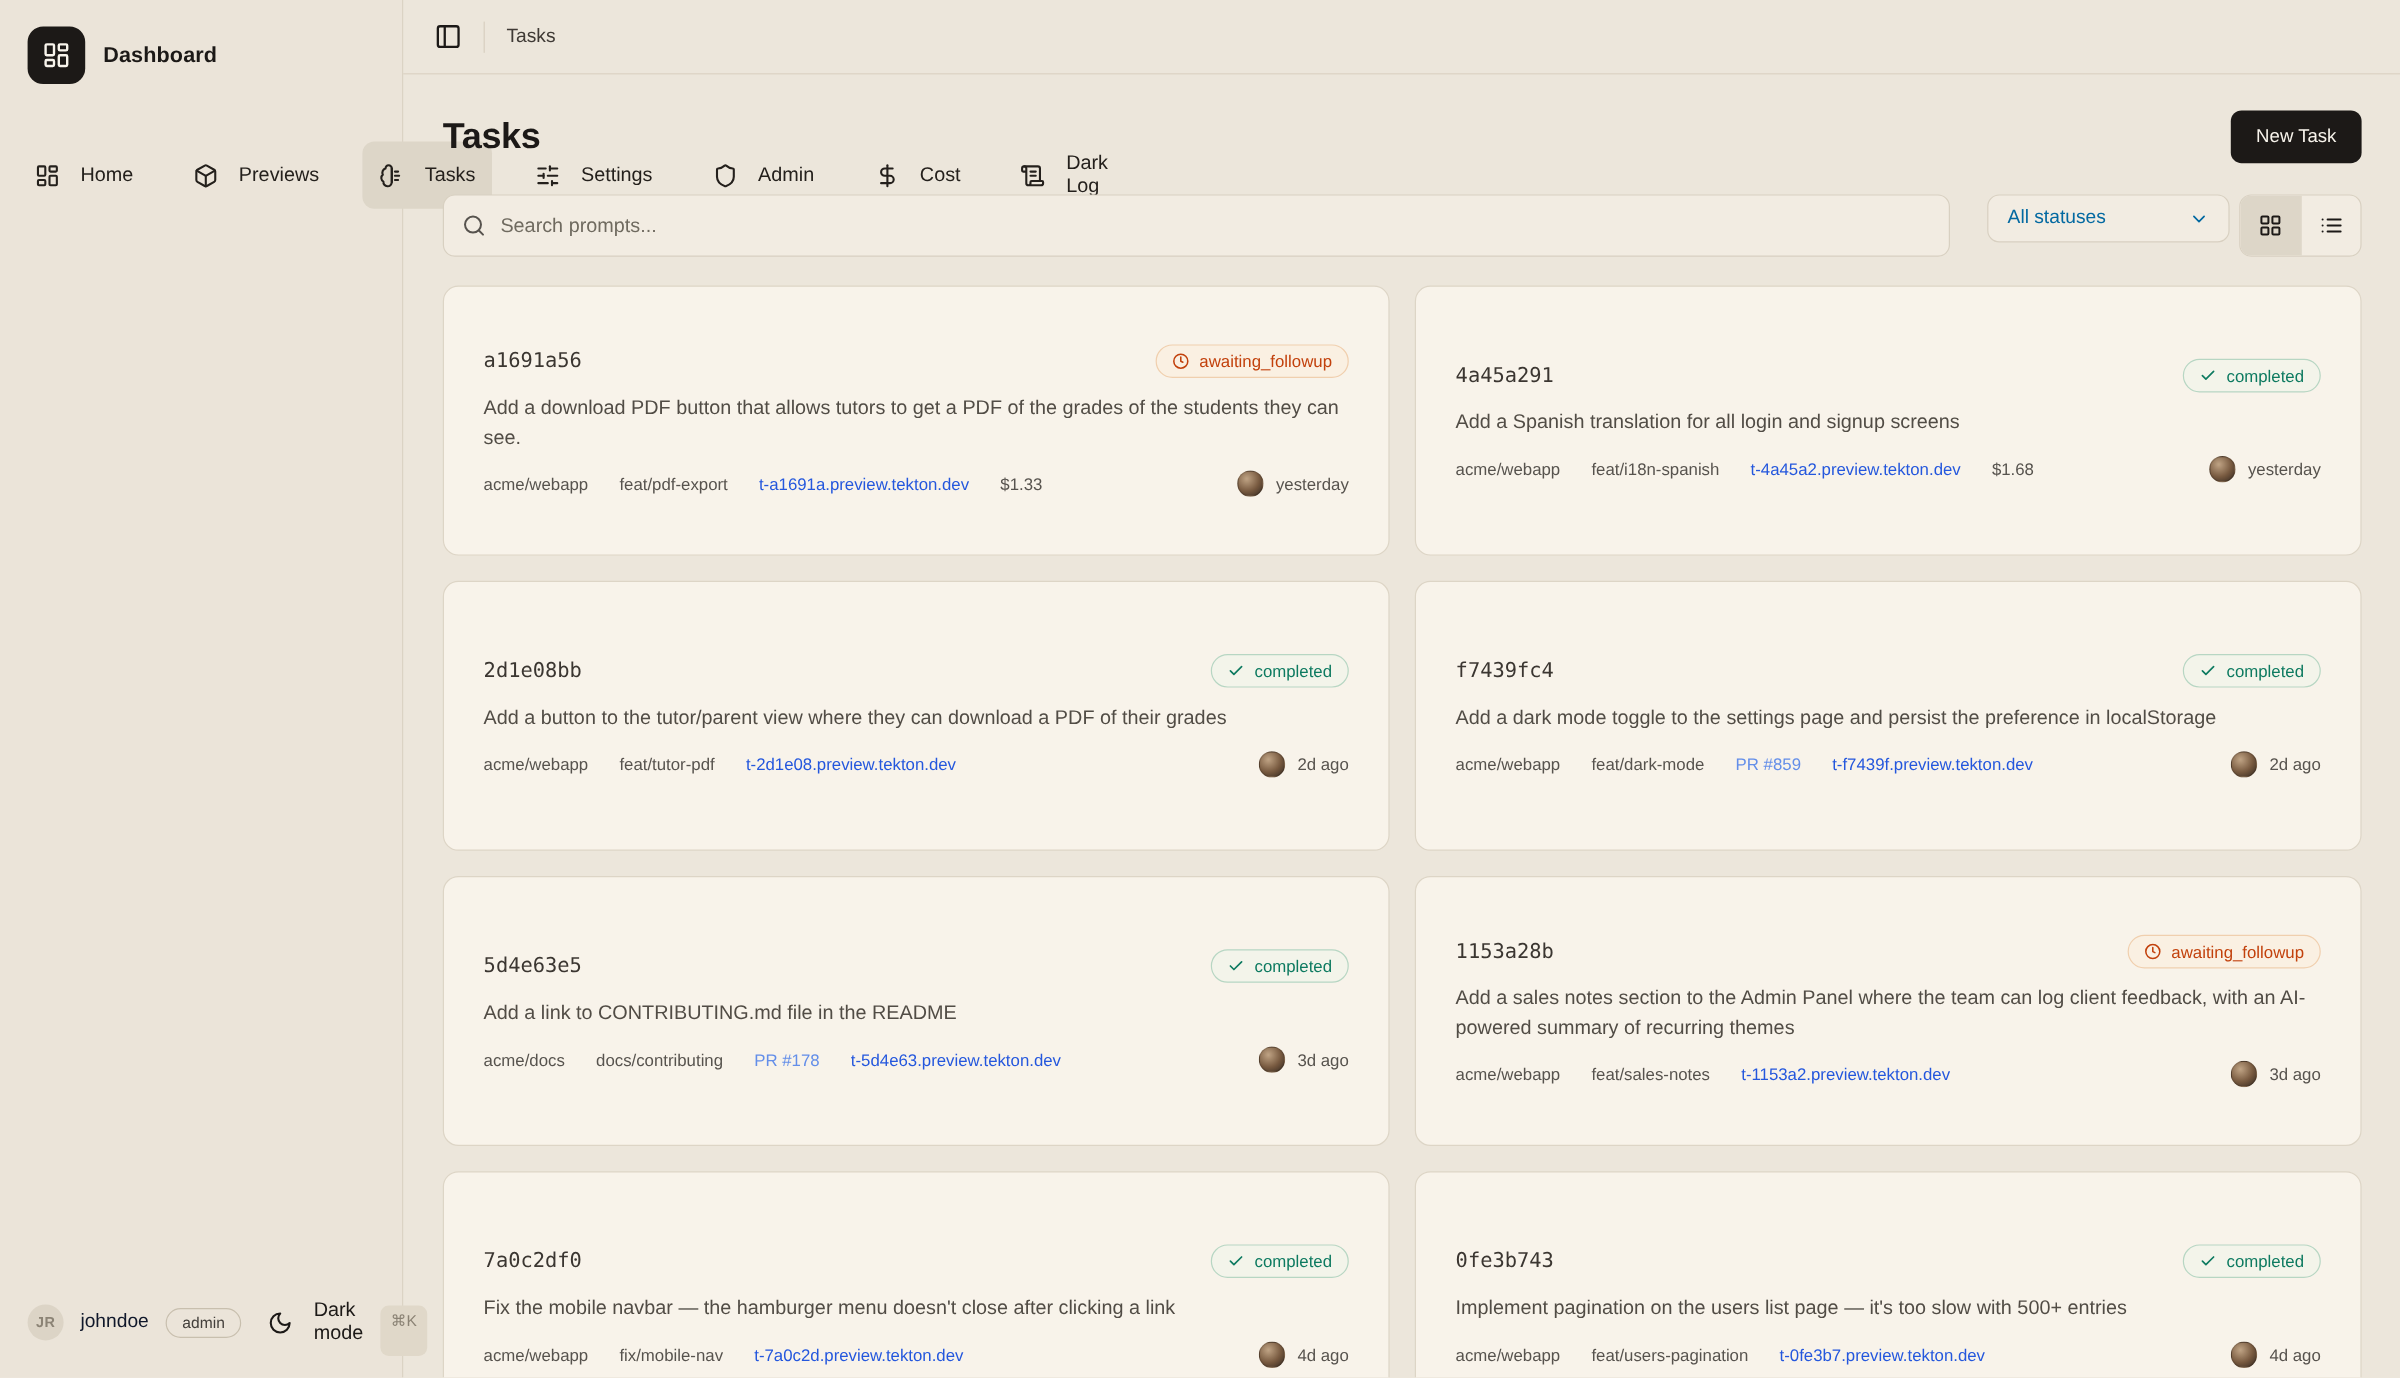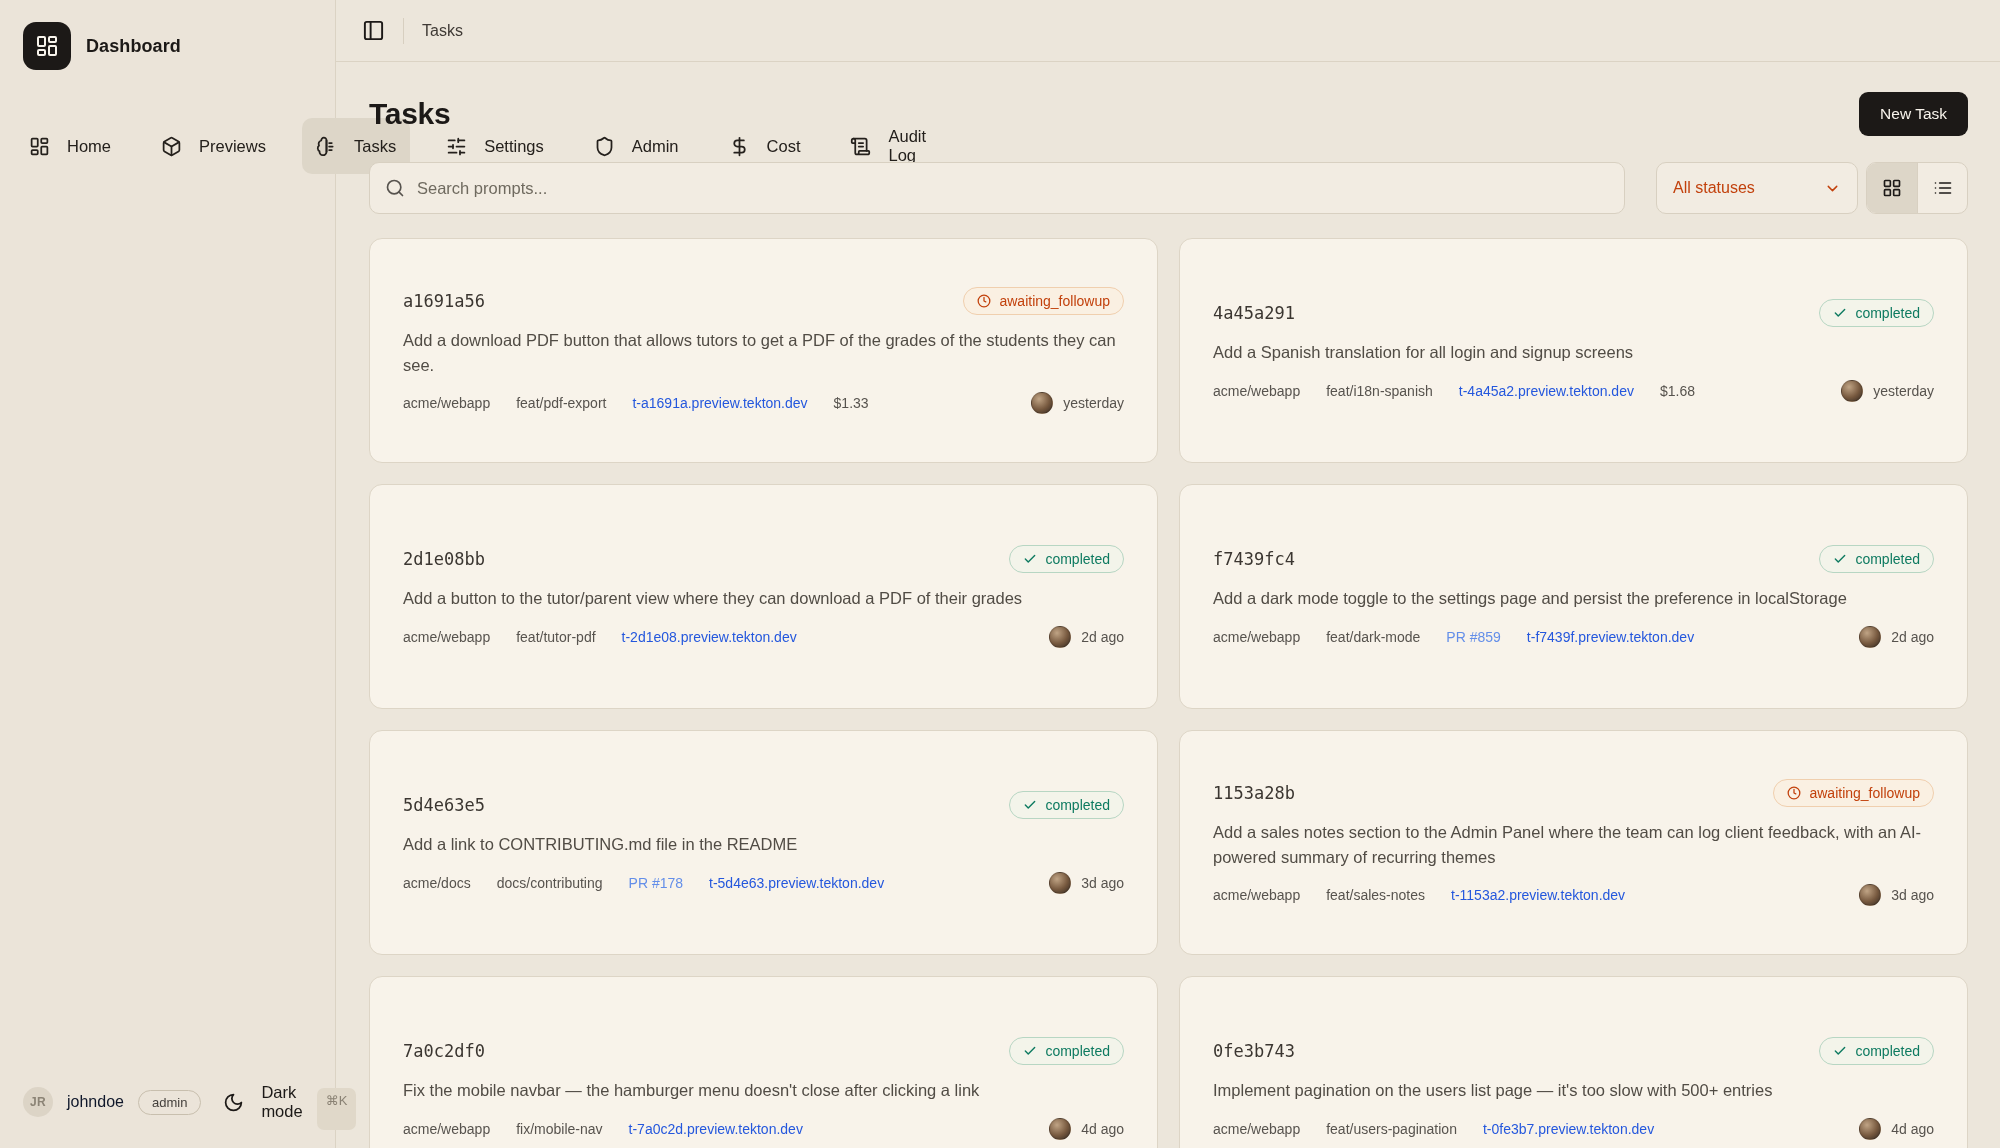--- a/index.html
+++ b/index.html
@@ -78,24 +78,24 @@
     flex:1; height:52px; background:#f2ece2; border:1px solid #d8d0c1;
     border-radius:10px; display:flex; align-items:center; padding:0 15px; gap:12px;
   }
   .search-box input {
     flex:1; border:none; outline:none; background:transparent;
     font-family:inherit; font-size:16.5px; color:#44403c;
   }
   .search-box input::placeholder { color:#6f6a5f; }
   .search-ico { color:#57534e; }
   .status-select {
-    width:202px; height:52px; margin-left:31px;
+    width:202px; height:40px; margin-left:31px;
     background:#f2ece2; border:1px solid #d8d0c1; border-radius:10px;
     display:flex; align-items:center; justify-content:space-between;
-    padding:0 16px; font-size:16px; color:#c2410c; cursor:pointer;
+    padding:0 16px; font-size:16px; color:#0369a1; cursor:pointer;
   }
   .view-toggle {
     margin-left:8px; height:52px; display:flex;
     border:1px solid #d8d0c1; border-radius:10px; overflow:hidden; background:#f2ece2;
   }
   .toggle-btn {
     width:50px; height:100%; border:none; background:transparent;
     display:grid; place-items:center; cursor:pointer; color:#1c1917;
   }
   .toggle-btn.active { background:#ddd6c8; }
@@ -228,21 +228,21 @@
     </div>
     <div class="nav-item">
       <span class="ico">
         <svg width="21" height="21" viewBox="0 0 24 24" fill="none" stroke="currentColor" stroke-width="2" stroke-linecap="round" stroke-linejoin="round">
           <path d="M19 17V5a2 2 0 0 0-2-2H4"></path>
           <path d="M8 21h12a2 2 0 0 0 2-2v-1a1 1 0 0 0-1-1H11a1 1 0 0 0-1 1v1a2 2 0 1 1-4 0V5a2 2 0 1 0-4 0v2a1 1 0 0 0 1 1h3"></path>
           <path d="M15 8h-5"></path>
             <path d="M15 12h-5"></path>
         </svg>
       </span>
-      <span>Audit Log</span>
+      <span>Dark Log</span>
     </div>
   </nav>
 
   <div class="sidebar-footer">
     <div class="user-row">
       <span class="user-avatar">JR</span>
       <span class="user-name">johndoe</span>
       <span class="role-badge">admin</span>
     </div>
     <div class="footer-item">

